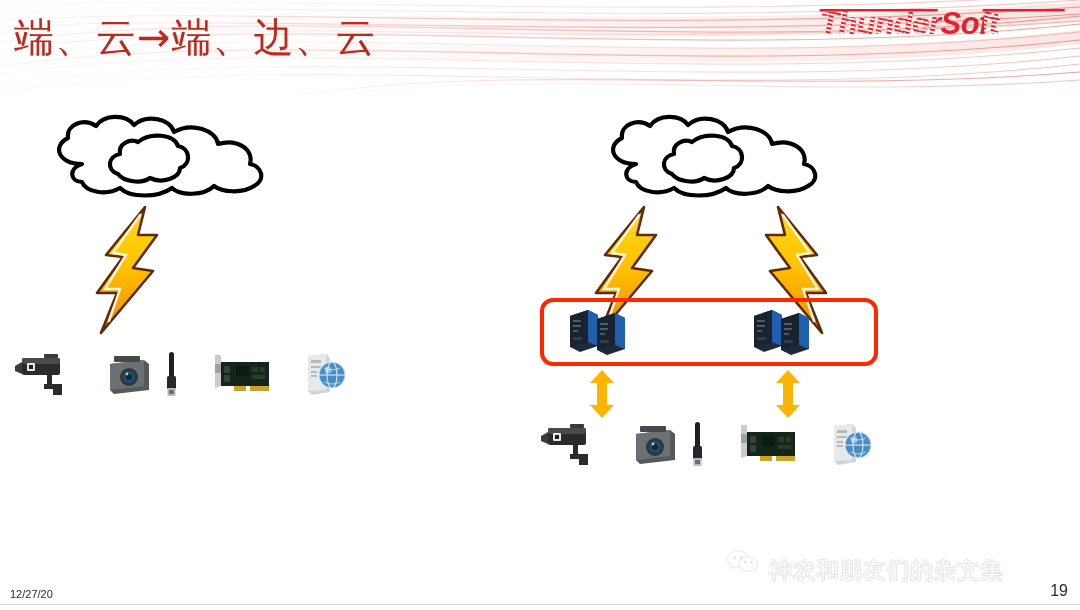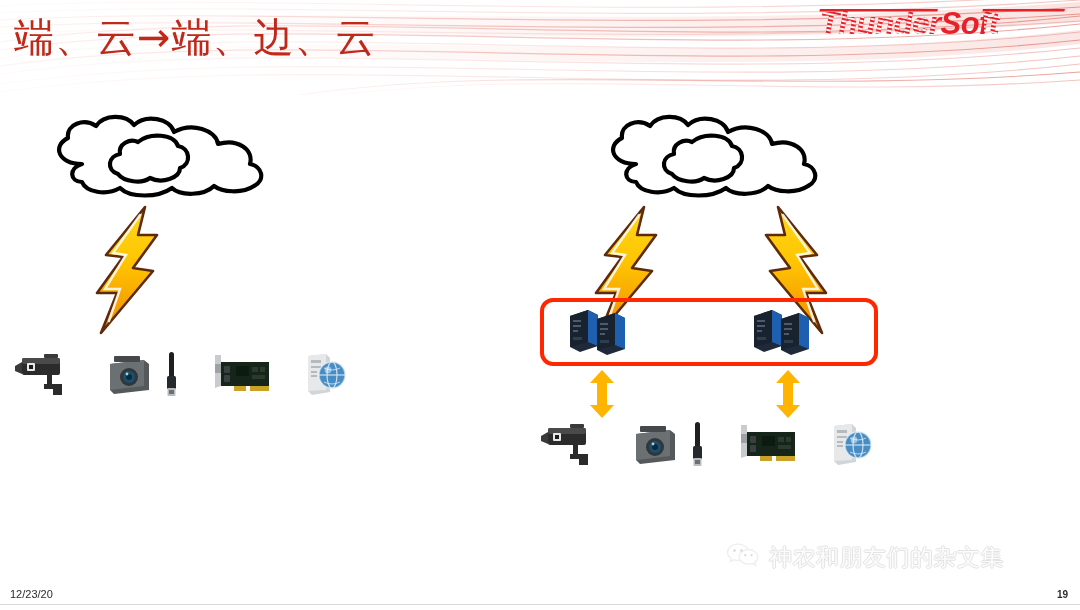--- a/index.html
+++ b/index.html
@@ -115,20 +115,21 @@
   }
   .watermark-text {
     font-size: 23px;
     color: #fcfcfc;
     font-family: "DejaVu Sans", "Liberation Sans", sans-serif;
     text-shadow:
       -1px 0 #e2e2e2, 1px 0 #e2e2e2,
       0 -1px #e2e2e2, 0 1px #e2e2e2;
     white-space: nowrap;
     letter-spacing: 0.5px;
+    margin-top: 14px;
   }
 
   
   .footer-rule {
     position: absolute;
     left: 0; right: 0;
     bottom: 5px;
     height: 1px;
     background: #d8d8d8;
   }
@@ -136,23 +137,22 @@
     position: absolute;
     left: 10px;
     bottom: 10px;
     font-size: 11px;
     color: #2b2b2b;
   }
   .footer-page {
     position: absolute;
     right: 12px;
     bottom: 10px;
-    font-size: 10px;
+    font-size: 16px;
     color: #2b2b2b;
-    font-weight: bold;
   }
 </style>
 </head>
 <body>
 
 <div class="slide">
 
   <div class="header-deco">
     <svg width="1080" height="95" viewBox="0 0 1080 95" xmlns="http://www.w3.org/2000/svg">
       <defs>
@@ -507,16 +507,16 @@
         <circle cx="8.5" cy="9.6" r="1.3" fill="#d8d8d8"></circle>
         <circle cx="15.3" cy="9.6" r="1.3" fill="#d8d8d8"></circle>
         <circle cx="19.2" cy="14.2" r="1.1" fill="#d8d8d8"></circle>
         <circle cx="25.6" cy="14.2" r="1.1" fill="#d8d8d8"></circle>
       </svg>
     </span>
     <span class="watermark-text">神农和朋友们的杂文集</span>
   </div>
 
   <div class="footer-rule"></div>
-  <div class="footer-date">12/23/20</div>
+  <div class="footer-date">12/27/20</div>
   <div class="footer-page">19</div>
 
 </div>
 
 </body></html>

